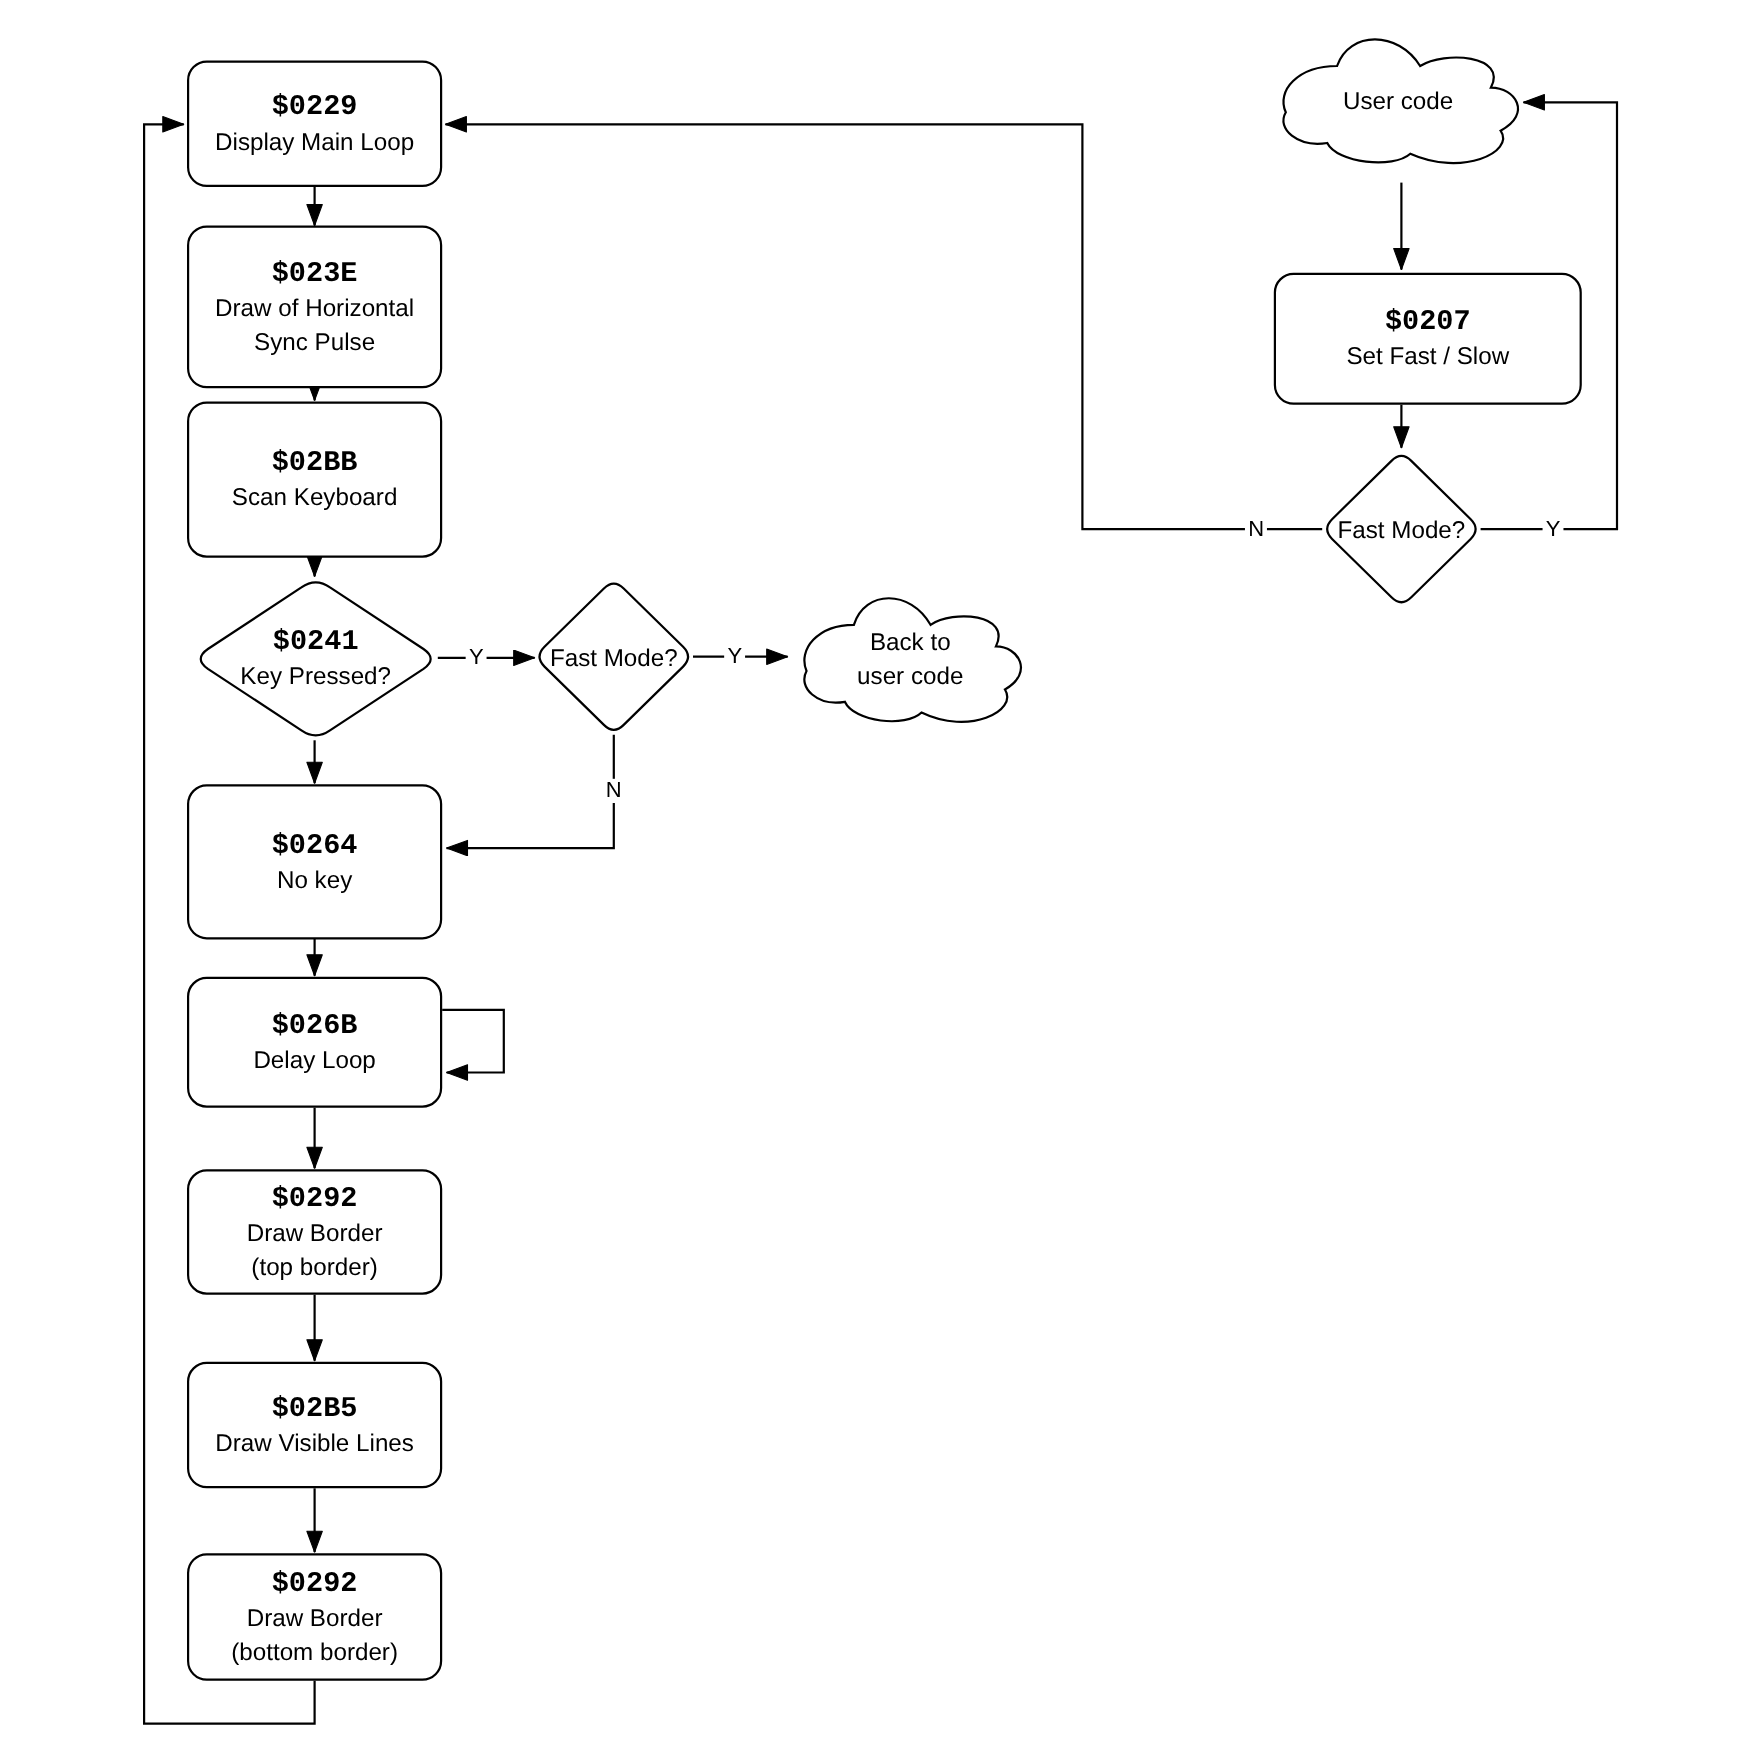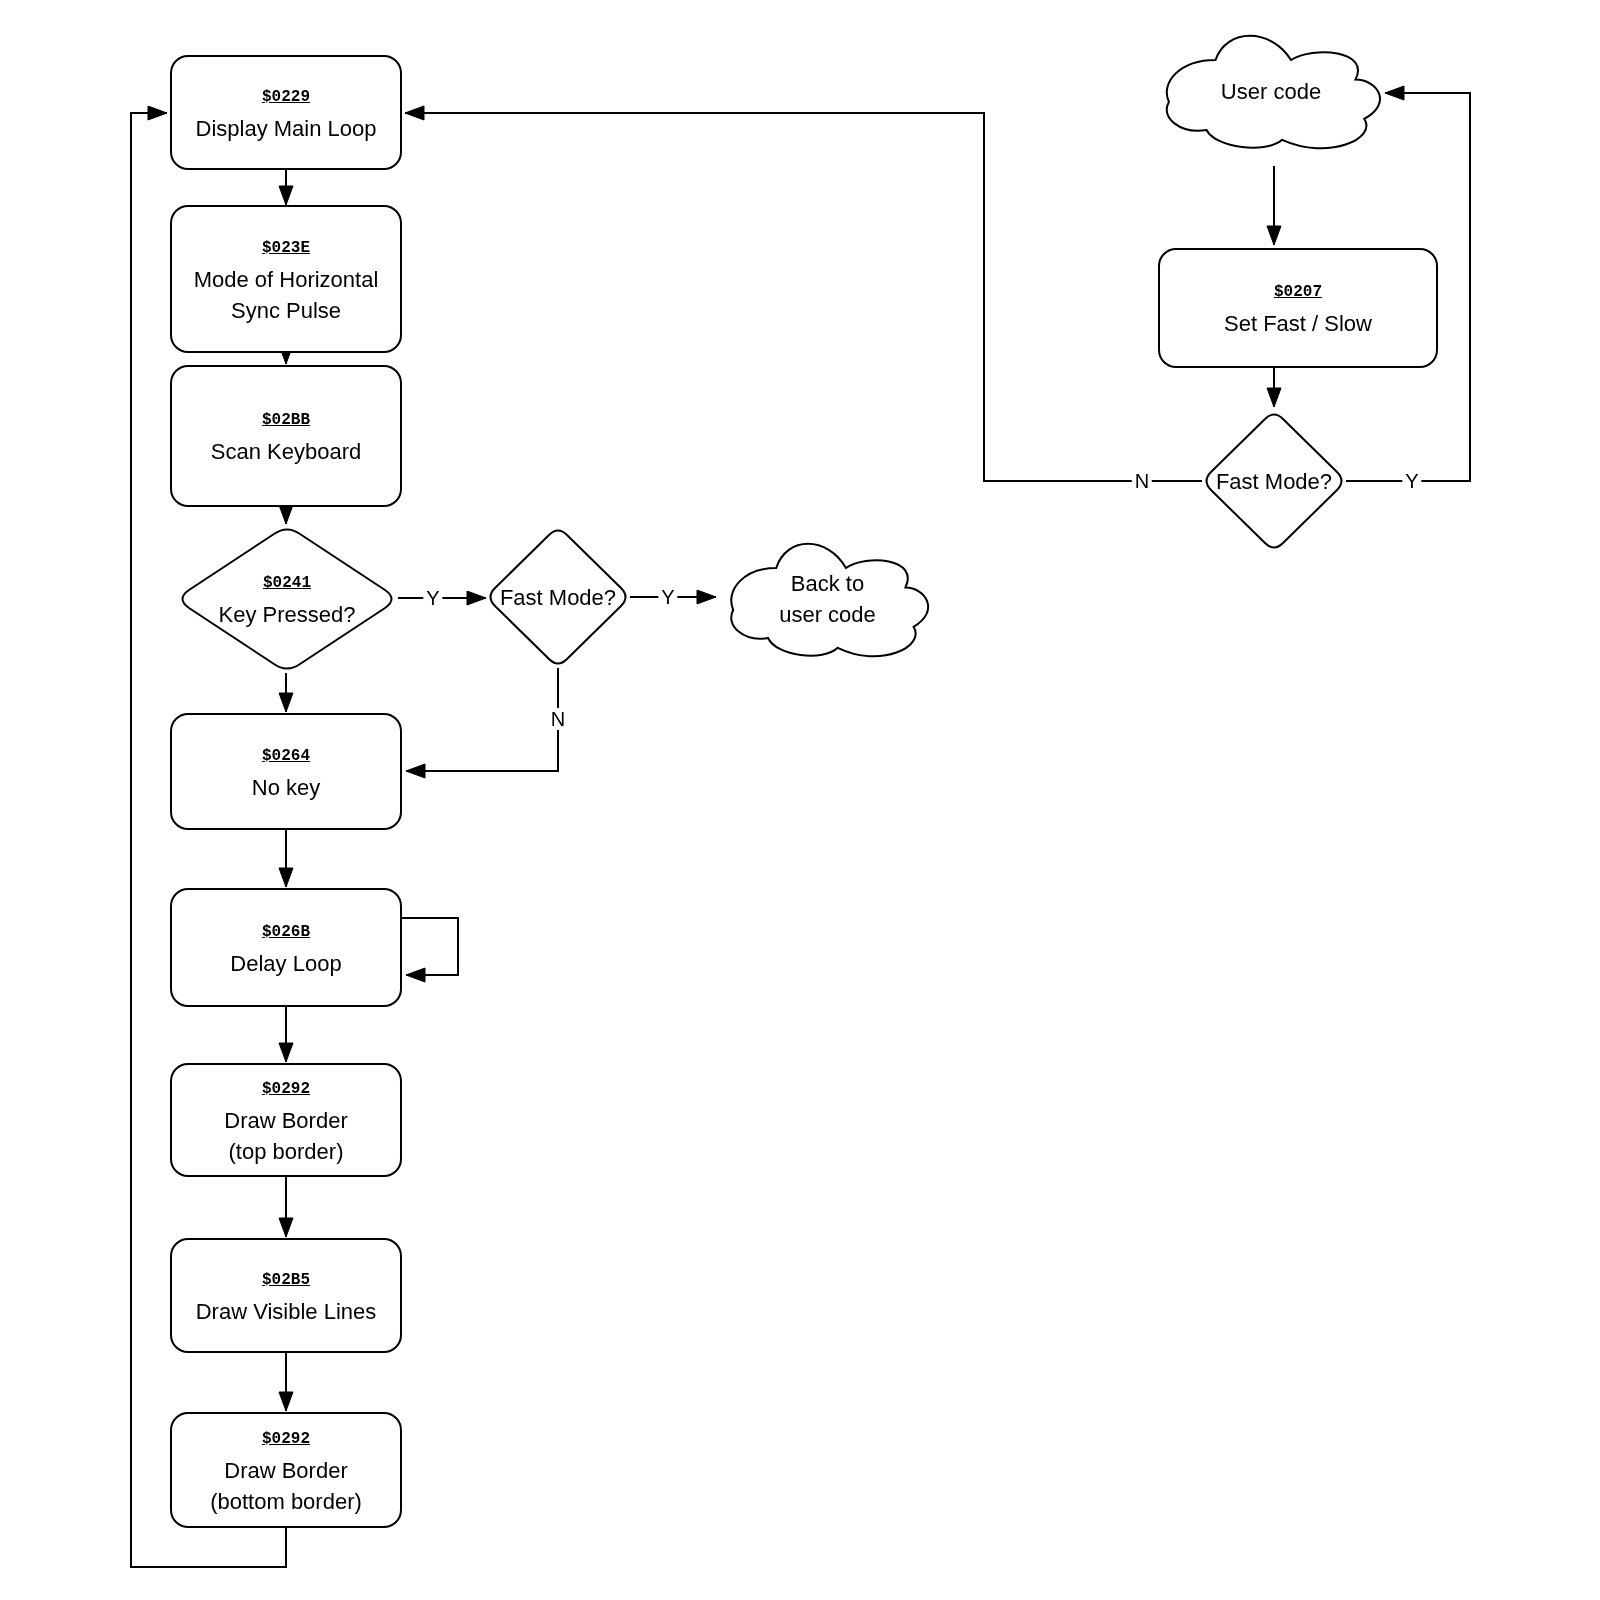--- a/index.html
+++ b/index.html
@@ -13,21 +13,21 @@
     align-items:center;justify-content:center;text-align:center;
     font-size:22px;line-height:31px;box-sizing:border-box;
   }
   .rect{
     border:2px solid #000;border-radius:18px;background:#fff;
   }
   .shape-text{background:transparent;}
   .cloud-text{padding-bottom:8px;}
   .addr{
     font-family:"Liberation Mono","DejaVu Sans Mono",monospace;
-    font-weight:700;font-size:16px;line-height:31px;text-decoration:underline;
+    font-weight:700;font-size:26px;line-height:31px;
   }
   .lbl{font-size:22px;line-height:31px;}
   .edge-label{
     position:absolute;z-index:3;transform:translate(-50%,-50%);
     background:#fff;padding:0 3px;font-size:20px;line-height:22px;
   }
 </style>
 </head>
 <body>
 
@@ -92,30 +92,30 @@
     </g>
   </svg>
 
   <div class="node rect" style="left:170px;top:55px;width:232px;height:115px">
     <div class="addr">$0229</div>
     <div class="lbl">Display Main Loop</div>
   </div>
 
   <div class="node rect" style="left:170px;top:205px;width:232px;height:148px">
     <div class="addr">$023E</div>
-    <div class="lbl">Mode of Horizontal</div>
+    <div class="lbl">Draw of Horizontal</div>
     <div class="lbl">Sync Pulse</div>
   </div>
 
   <div class="node rect" style="left:170px;top:365px;width:232px;height:142px">
     <div class="addr">$02BB</div>
     <div class="lbl">Scan Keyboard</div>
   </div>
 
-  <div class="node rect" style="left:170px;top:713px;width:232px;height:117px">
+  <div class="node rect" style="left:170px;top:713px;width:232px;height:141px">
     <div class="addr">$0264</div>
     <div class="lbl">No key</div>
   </div>
 
   <div class="node rect" style="left:170px;top:888px;width:232px;height:119px">
     <div class="addr">$026B</div>
     <div class="lbl">Delay Loop</div>
   </div>
 
   <div class="node rect" style="left:170px;top:1063px;width:232px;height:114px">

